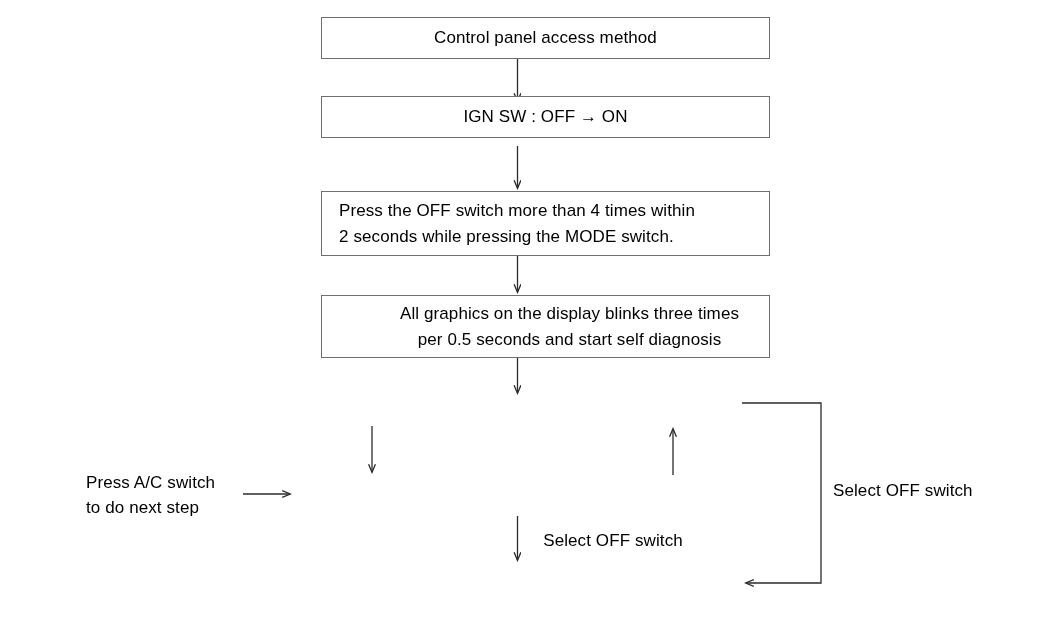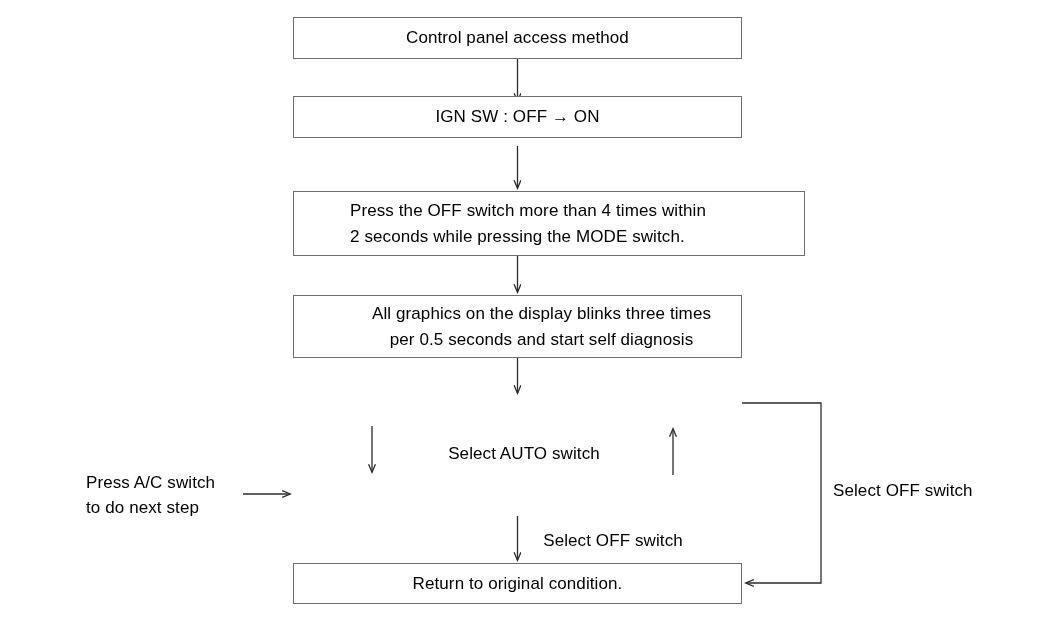--- a/index.html
+++ b/index.html
@@ -29,20 +29,21 @@
     border: 1px solid #6f6f6f;
     background: #ffffff;
     display: flex;
     align-items: center;
     justify-content: center;
     text-align: center;
     color: #000000;
     font-size: 17px;
     line-height: 26px;
     letter-spacing: 0.1px;
+    margin-left: 28px;
   }
   .node .node-label {
     display: block;
     white-space: pre-line;
     padding: 0 8px;
   }
   .edge-label {
     position: absolute;
     color: #000000;
     font-size: 17px;
@@ -88,37 +89,33 @@
   </svg>
 
   <div class="node" style="left:293px; top:17px; width:449px; height:42px;">
     <span class="node-label">Control panel access method</span>
   </div>
 
   <div class="node" style="left:293px; top:96px; width:449px; height:42px;">
     <span class="node-label">IGN SW : OFF → ON</span>
   </div>
 
-  <div class="node" style="left:293px; top:191px; width:512px; height:65px; justify-content:flex-start;padding-left:39px;">
+  <div class="node" style="left:293px; top:191px; width:449px; height:65px; justify-content:flex-start;">
     <span class="node-label" style="text-align:left; padding-left:17px;">Press the OFF switch more than 4 times within
 2 seconds while pressing the MODE switch.</span>
   </div>
 
   <div class="node" style="left:293px; top:295px; width:449px; height:63px;padding-left:48px;">
     <span class="node-label">All graphics on the display blinks three times
 per 0.5 seconds and start self diagnosis</span>
   </div>
 
 
 
-  <div class="node" style="left:293px; top:563px; width:449px; height:41px;">
-    <span class="node-label">Return to original condition.</span>
-  </div>
 
-  <div class="edge-label center" style="left:434px; top:441px; width:180px;">Select AUTO switch</div>
 
   <div class="edge-label center" style="left:527px; top:528px; width:172px;">Select OFF switch</div>
 
   <div class="edge-label left" style="left:833px; top:478px; width:180px;">Select OFF switch</div>
 
   <div class="edge-label left" style="left:86px; top:470px; width:170px;">Press A/C switch
 to do next step</div>
 
 </div>
 

